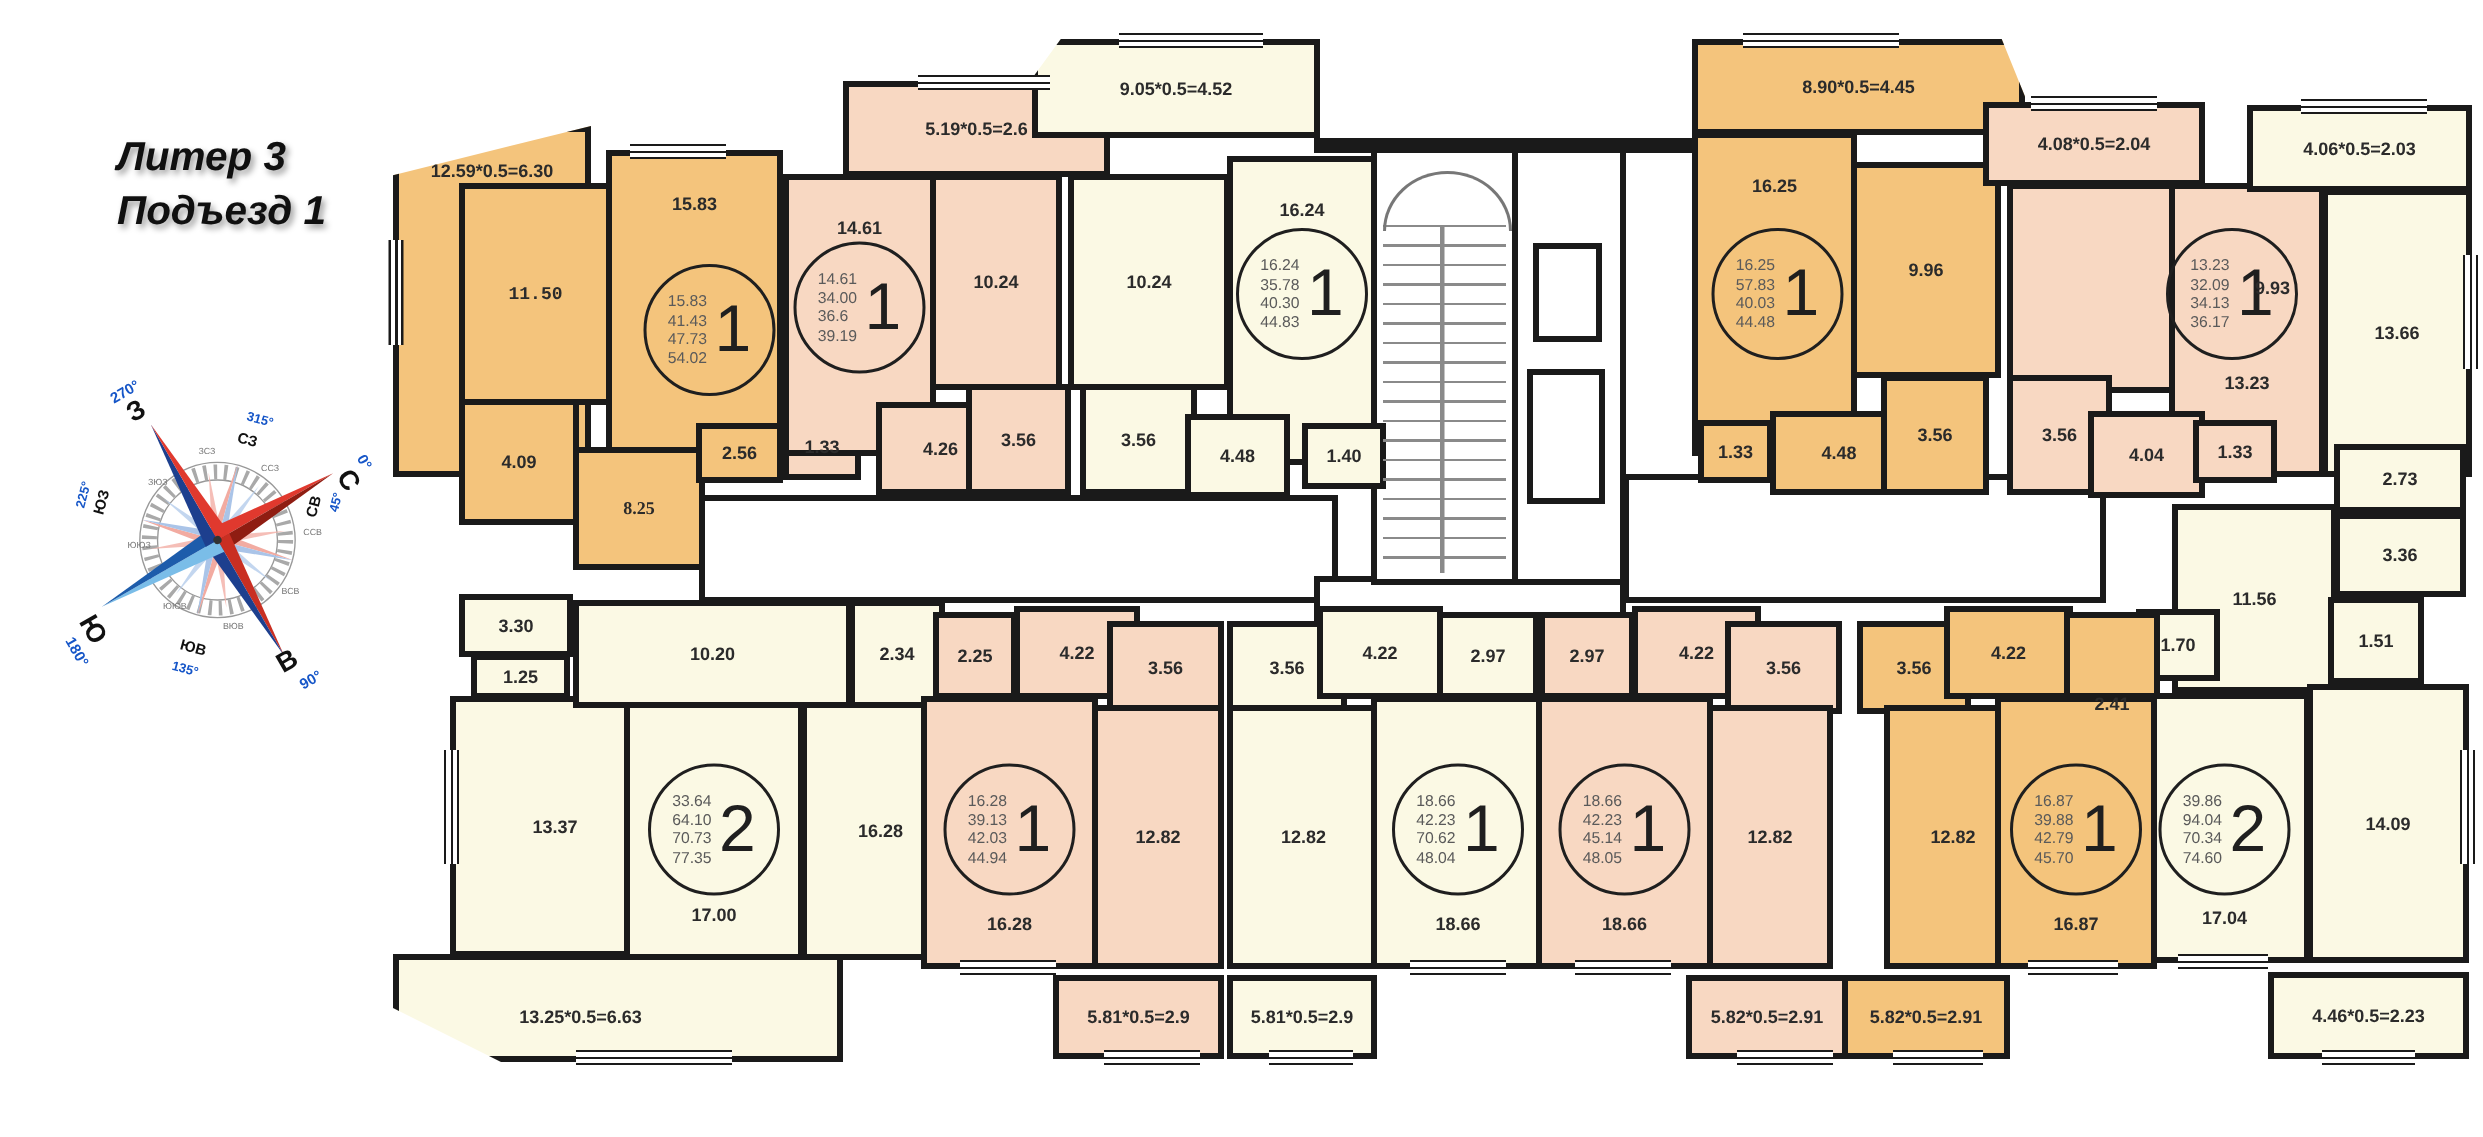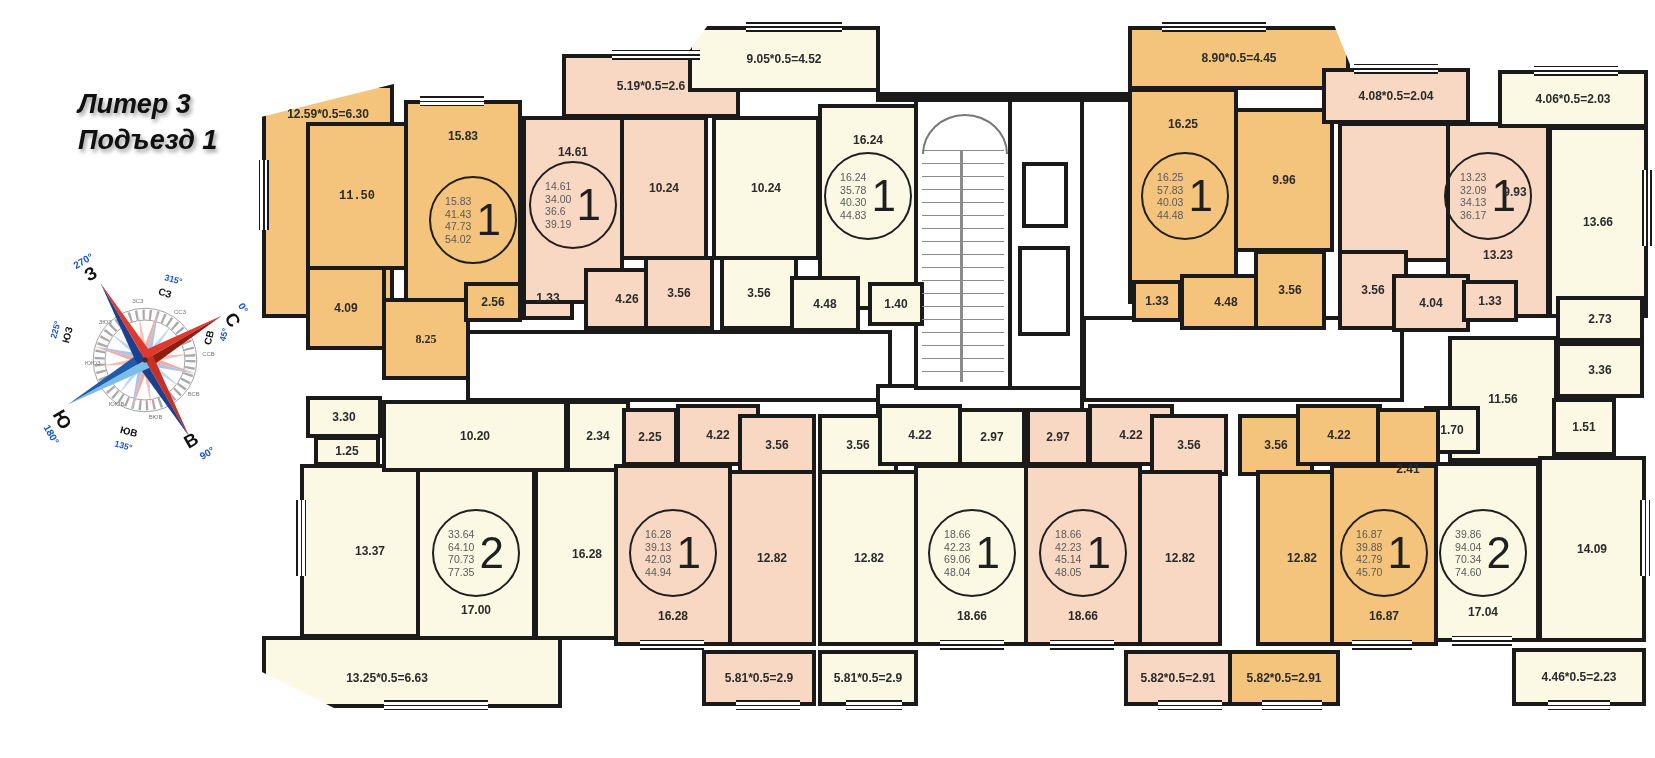--- a/index.html
+++ b/index.html
@@ -349,21 +349,21 @@
           <div>39.13</div>
           <div>42.03</div>
           <div>44.94</div>
         </div>
         <div class="num">1</div>
       </div>
       <div class="circ" style="left: 972px; top: 553px;">
         <div class="areas">
           <div>18.66</div>
           <div>42.23</div>
-          <div>69.06</div>
+          <div>70.62</div>
           <div>48.04</div>
         </div>
         <div class="num">1</div>
       </div>
       <div class="circ" style="left: 1083px; top: 553px;">
         <div class="areas">
           <div>18.66</div>
           <div>42.23</div>
           <div>45.14</div>
           <div>48.05</div>

